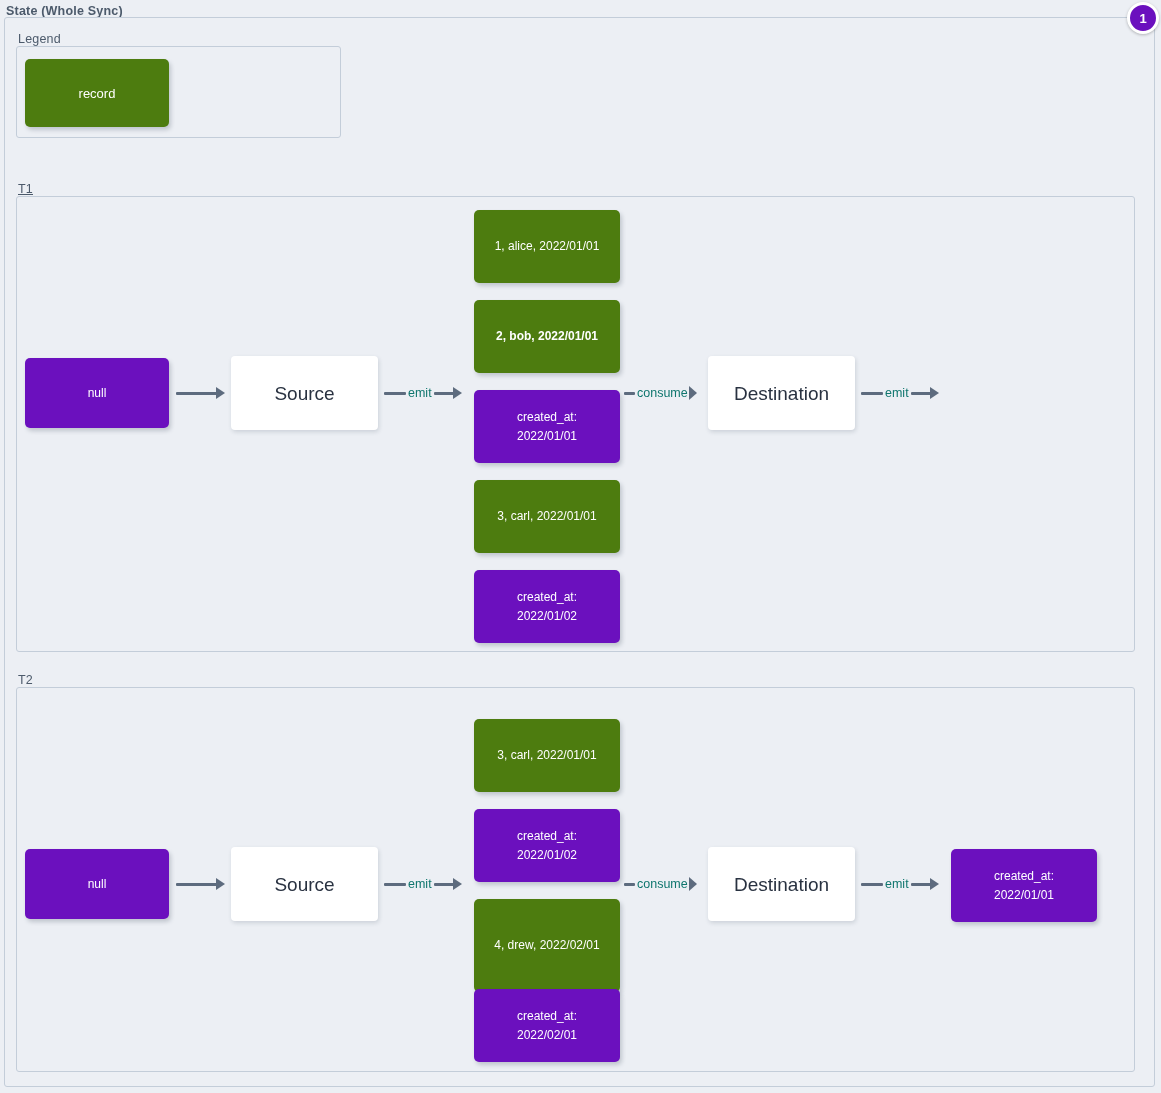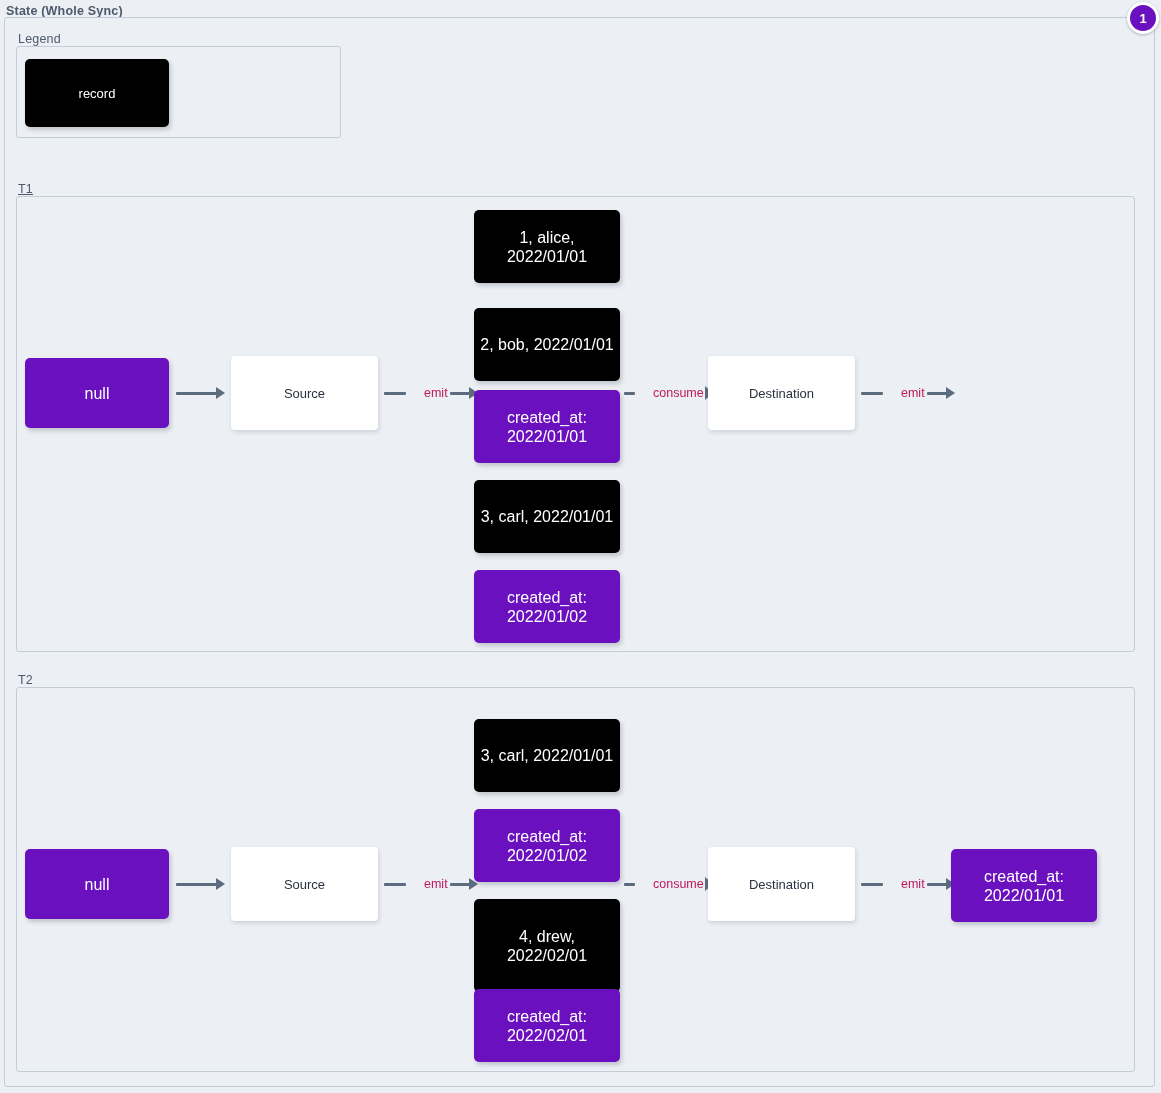--- a/index.html
+++ b/index.html
@@ -48,58 +48,57 @@
 
   
   .node {
     position: absolute;
     border-radius: 5px;
     display: flex;
     align-items: center;
     justify-content: center;
     text-align: center;
     color: #ffffff;
-    font-size: 16px;
+    font-size: 12px;
     line-height: 19px;
     box-shadow: 2px 3px 4px rgba(40,55,75,.22);
     padding: 4px 6px;
     white-space: pre-line;
   }
-  .node.record { background: #000000; }
+  .node.record { background: #4d7c0f; }
   .node.state  { background: #6b10be; }
   .node.plain  {
     background: #ffffff;
     color: #293241;
     border-radius: 4px;
     box-shadow: 1px 2px 4px rgba(40,55,75,.16);
-    font-size: 13px;
+    font-size: 19px;
   }
 
   
   .legend-chip { width: 144px; height: 68px; font-size: 13px; }
 
   
   .arrow {
     position: absolute;
     display: flex;
     align-items: center;
     height: 18px;
   }
   .arrow .bar {
     height: 3px;
     background: #5d6b7e;
     border-radius: 1px;
   }
   .arrow .lbl {
     font-size: 12.5px;
-    color: #be185d;
+    color: #0f766e;
     padding: 0 2px;
     white-space: nowrap;
     line-height: 12px;
-    margin-left: 16px;
   }
   .arrow .head {
     width: 0; height: 0;
     border-top: 6px solid transparent;
     border-bottom: 6px solid transparent;
     border-left: 9px solid #5d6b7e;
     margin-left: -1px;
   }
   .arrow .head.stub {
     border-top-width: 7px;
@@ -151,21 +150,21 @@
   <div class="node plain" style="left:231px; top:356px; width:147px; height:74px;">Source</div>
 
   <div class="arrow" style="left:384px; top:384px;">
     <div class="bar" style="width:22px;"></div>
     <div class="lbl">emit</div>
     <div class="bar" style="width:20px;"></div>
       <div class="head"></div>
   </div>
 
   <div class="node record" style="left:474px; top:210px; width:146px; height:73px;">1, alice, 2022/01/01</div>
-  <div class="node record" style="left:474px; top:308px; width:146px; height:73px;">2, bob, 2022/01/01</div>
+  <div class="node record" style="left:474px; top:300px; width:146px; height:73px;font-weight:bold;">2, bob, 2022/01/01</div>
   <div class="node state" style="left:474px; top:390px; width:146px; height:73px;">created_at:
 2022/01/01</div>
   <div class="node record" style="left:474px; top:480px; width:146px; height:73px;">3, carl, 2022/01/01</div>
   <div class="node state" style="left:474px; top:570px; width:146px; height:73px;">created_at:
 2022/01/02</div>
 
   <div class="arrow" style="left:624px; top:384px;">
     <div class="bar" style="width:11px;"></div>
     <div class="lbl">consume</div>
     <div class="head stub"></div>

